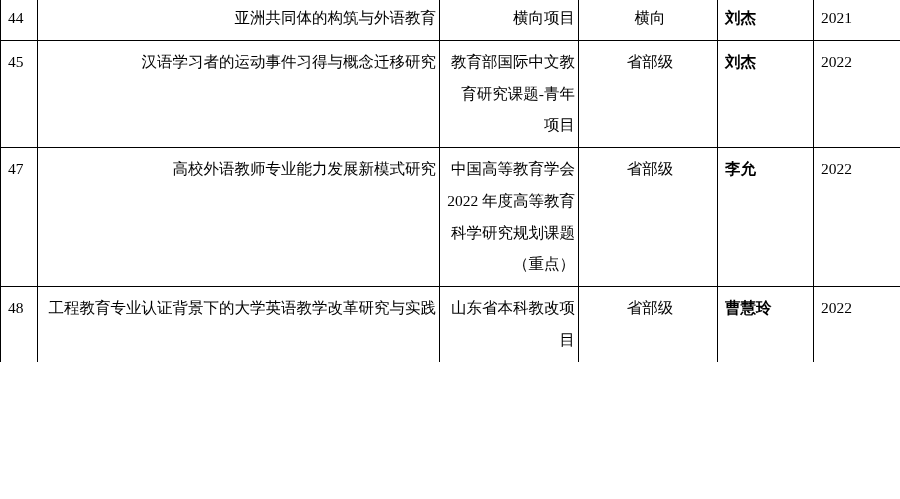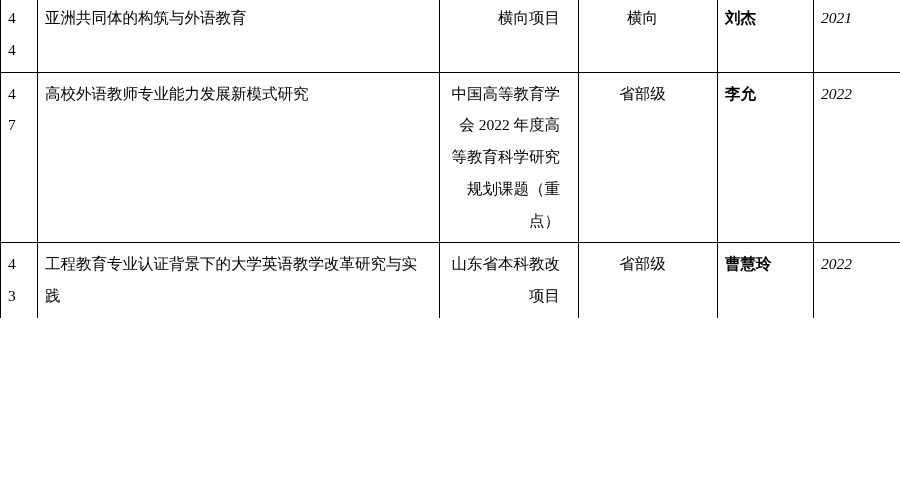--- a/index.html
+++ b/index.html
@@ -18,37 +18,37 @@
     border-collapse: collapse;
     table-layout: fixed;
     width: 900px;
     margin: 0;
     font-size: 15.5px;
     line-height: 2.05;
   }
   .doc-table td {
     border: 1px solid #000000;
     vertical-align: top;
-    padding: 5px 18px 6px 7px;
+    padding: 5px 3px 6px 7px;
     word-break: break-all;
   }
   
   col.c-index { width: 37px; }
   col.c-title { width: 402px; }
   col.c-project { width: 139px; }
   col.c-level { width: 139px; }
   col.c-person { width: 96px; }
   col.c-year { width: 87px; }
 
   td.index-cell { text-align: left; }
-  td.title-cell { text-align: left; }
+  td.title-cell { text-align: right; }
   td.project-cell { text-align: right; }
   td.level-cell { text-align: center; }
   td.person-cell { text-align: left; font-weight: bold; }
-  td.year-cell { text-align: left; font-style: italic; }
+  td.year-cell { text-align: left; }
 
   
   tr.clipped td {
     border-top: none;
     padding-top: 2px;
   }
   
   tr.tail td {
     border-bottom: none;
   }
@@ -68,29 +68,37 @@
   <tbody>
     <tr class="clipped">
       <td class="index-cell">44</td>
       <td class="title-cell">亚洲共同体的构筑与外语教育</td>
       <td class="project-cell">横向项目</td>
       <td class="level-cell">横向</td>
       <td class="person-cell">刘杰</td>
       <td class="year-cell">2021</td>
     </tr>
     <tr>
+      <td class="index-cell">45</td>
+      <td class="title-cell">汉语学习者的运动事件习得与概念迁移研究</td>
+      <td class="project-cell">教育部国际中文教育研究课题-青年项目</td>
+      <td class="level-cell">省部级</td>
+      <td class="person-cell">刘杰</td>
+      <td class="year-cell">2022</td>
+    </tr>
+    <tr>
       <td class="index-cell">47</td>
       <td class="title-cell">高校外语教师专业能力发展新模式研究</td>
       <td class="project-cell">中国高等教育学会 2022 年度高等教育科学研究规划课题（重点）</td>
       <td class="level-cell">省部级</td>
       <td class="person-cell">李允</td>
       <td class="year-cell">2022</td>
     </tr>
     <tr class="tail">
-      <td class="index-cell">43</td>
+      <td class="index-cell">48</td>
       <td class="title-cell">工程教育专业认证背景下的大学英语教学改革研究与实践</td>
       <td class="project-cell">山东省本科教改项目</td>
       <td class="level-cell">省部级</td>
       <td class="person-cell">曹慧玲</td>
       <td class="year-cell">2022</td>
     </tr>
   </tbody>
 </table>
 
 </body></html>

